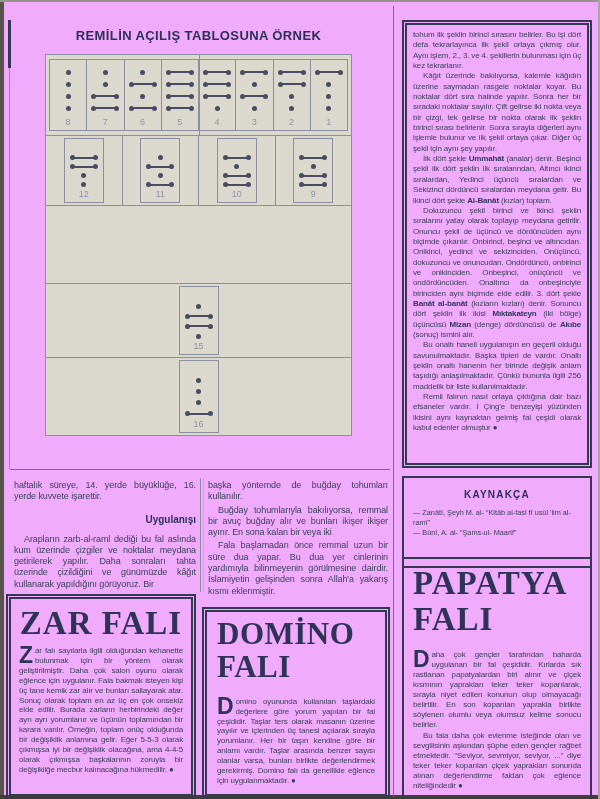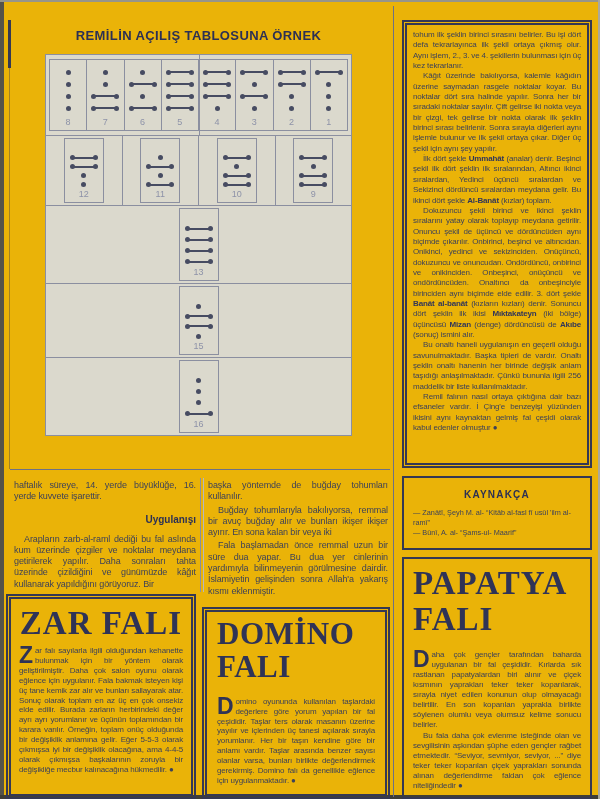--- a/index.html
+++ b/index.html
@@ -1,19 +1,19 @@
 <!DOCTYPE html>
 <html><head>
 <meta charset="utf-8">
 <style>
   * { box-sizing: border-box; margin: 0; padding: 0; }
   html,body { background:#b9b7ab; }
   .page {
     position: relative; width: 600px; height: 799px; overflow: hidden;
-    background: #eab308;
+    background: #f0abfc;
     font-family: "Liberation Sans", sans-serif;
     color: #3e4258;
   }
   
   .edge-left   { position:absolute; left:0; top:0; width:4px; height:100%; background:#55534a; }
   .edge-top    { position:absolute; left:0; top:0; width:100%; height:2px; background:#97958a; }
   .edge-bottom { position:absolute; left:0; bottom:0; width:100%; height:4px; background:#3f3e37; }
   .edge-right  { position:absolute; right:0; top:0; width:2px; height:100%; background:#aaa89c; }
 
   .corner-mark { position:absolute; left:8px; top:20px; width:3px; height:48px; background:#343853; }
@@ -71,21 +71,21 @@
   .zar h2 { margin:4px 0 4px; text-align:center; font-size:33px; letter-spacing:1px; }
   .body8 { font-size:8px; line-height:9.9px; letter-spacing:-0.15px; text-align:justify; }
   .dropcap { float:left; font-size:23px; line-height:17px; font-weight:bold;
     color:#2f3356; margin:1px 2px 0 0; }
 
   .domino { position:absolute; left:202px; top:607px; width:188px; height:192px;
     border:5px double #343853; padding:6px 10px; overflow:hidden; }
   .domino .t { font-size:31px; line-height:1.06; letter-spacing:.5px; }
   .domino .body8 { margin-top:13px; }
 
-  .kay { position:absolute; left:402px; top:476px; width:190px; height:74px;
+  .kay { position:absolute; left:402px; top:476px; width:190px; height:92px;
     border:2px solid #343853; padding:8px 9px 0; overflow:hidden; }
   .kay h3 { margin:3px 0 8px; text-align:center; font-size:10px; letter-spacing:1.2px; color:#2c3054; }
   .kay .entry { font-size:7.3px; line-height:10px; color:#3e4258; }
 
   .papatya { position:absolute; left:402px; top:557px; width:190px; height:242px;
     border:2px solid #343853; padding:6px 9px; overflow:hidden; }
   .papatya .t { font-size:33px; line-height:1.1; letter-spacing:1px; }
   .papatya .body8 { font-size:8px; line-height:10px; }
   .papatya .first { margin-top:12px; }
   .papatya p.ind { text-indent:10px; margin-top:1px; }
@@ -310,37 +310,20 @@
                 <span class="bar"></span>
               </div>
               <div class="grow">
                 <span class="bar"></span>
               </div>
               <div class="dnum">9</div>
             </div>
           </div>
         </div>
         <div class="drow" style="height: 78px;">
-          <div class="dslot">
-            <div class="dbox">
-              <div class="grow">
-                <span class="bar"></span>
-              </div>
-              <div class="grow">
-                <span class="bar"></span>
-              </div>
-              <div class="grow">
-                <span class="bar"></span>
-              </div>
-              <div class="grow">
-                <span class="bar"></span>
-              </div>
-              <div class="dnum">13</div>
-            </div>
-          </div>
         </div>
         <div class="drow" style="height: 74px;">
           <div class="dslot">
             <div class="dbox">
               <div class="grow">
                 <span class="dot"></span>
               </div>
               <div class="grow">
                 <span class="bar"></span>
               </div>

